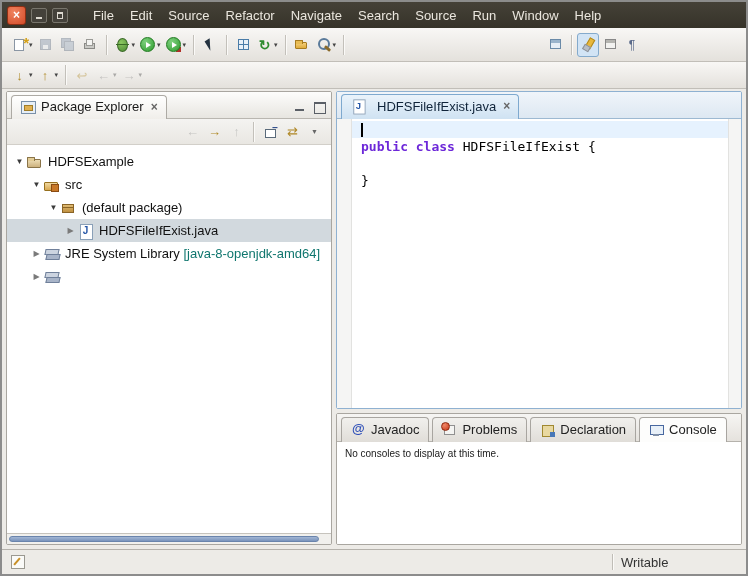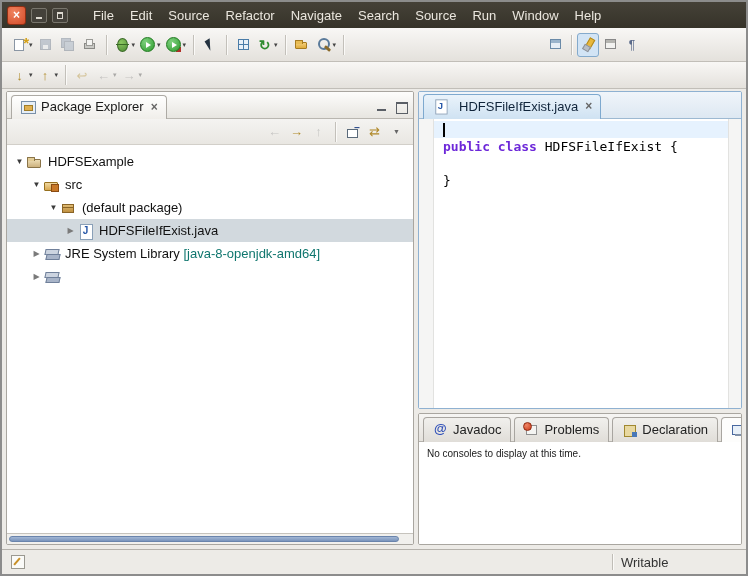--- a/index.html
+++ b/index.html
@@ -66,21 +66,21 @@
   .ic-collapse-all::before{content:"";position:absolute;left:3px;top:6px;width:9px;height:7px;border:1px solid #5a6a7a;background:#fff}
   .ic-collapse-all::after{content:"−";position:absolute;right:1px;top:0px;font-size:10px;color:#2a4a8a;font-weight:bold}
   .ic-link-with-editor::before{content:"⇄";color:#b08828}
   .ic-view-menu::before{content:"▼";font-size:7px;color:#666}
   .ic-package-explorer-view::before{content:"";position:absolute;left:1px;top:2px;width:13px;height:11px;background:#e6eef6;border:1px solid #7a90a8}
   .ic-package-explorer-view::after{content:"";position:absolute;left:4px;top:6px;width:7px;height:4px;background:#e0b050;border:1px solid #a07c28}
 
   
   .main{flex:1;display:flex;gap:4px;padding:2px 4px 4px;min-height:0}
   .panel{border:1px solid #a9a6a0;background:#fff;display:flex;flex-direction:column;min-height:0;border-radius:2px;overflow:hidden}
-  .left-panel{width:408px;flex:0 0 auto}
+  .left-panel{width:326px;flex:0 0 auto}
   .right-col{flex:1;display:flex;flex-direction:column;gap:4px;min-width:0}
   .editor-panel{height:318px;border-color:#8fb1d1}
   .bottom-panel{flex:1}
 
   
   .view-tabbar{height:27px;flex:0 0 auto;background:linear-gradient(#fdfdfc,#e7e5e0);border-bottom:1px solid #b9b6b0;display:flex;align-items:flex-end;padding:3px 4px 0}
   .view-tab{display:flex;align-items:center;gap:5px;padding:3px 8px 5px;background:linear-gradient(#ffffff,#f0eeea);border:1px solid #adaaa4;border-bottom:none;border-radius:4px 4px 0 0;font-size:13px;color:#1a1a1a;margin-bottom:-1px}
   .tab-close{font-size:12px;color:#666;font-weight:bold;line-height:1;margin-left:2px}
   .panel-btns{margin-left:auto;display:flex;align-items:center;padding-bottom:4px}
   .pb{width:16px;height:14px;position:relative;margin-left:3px}

